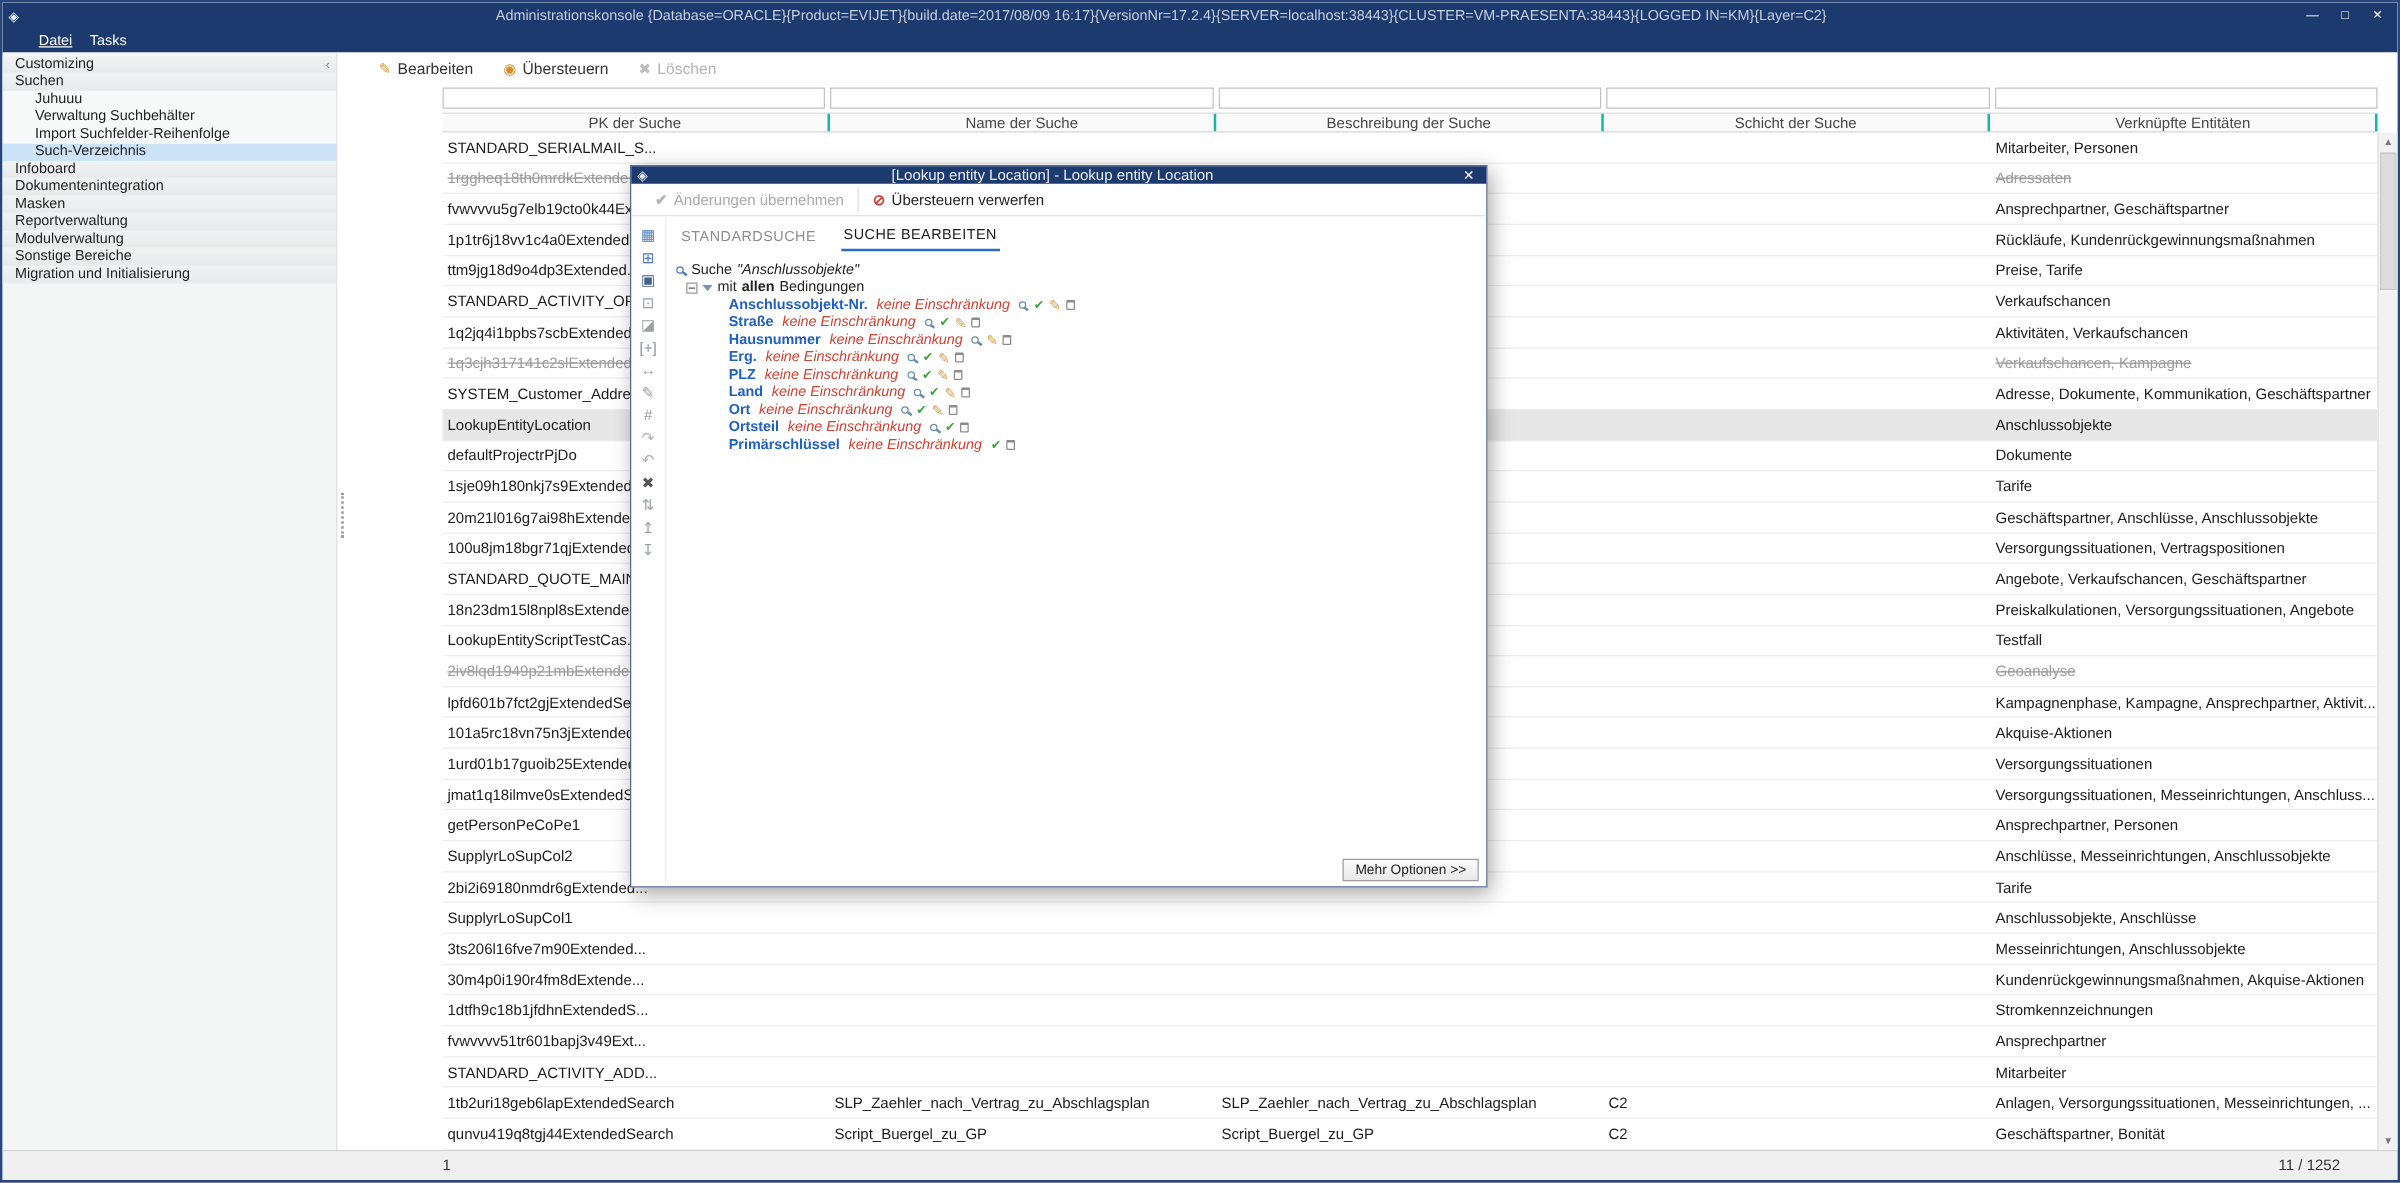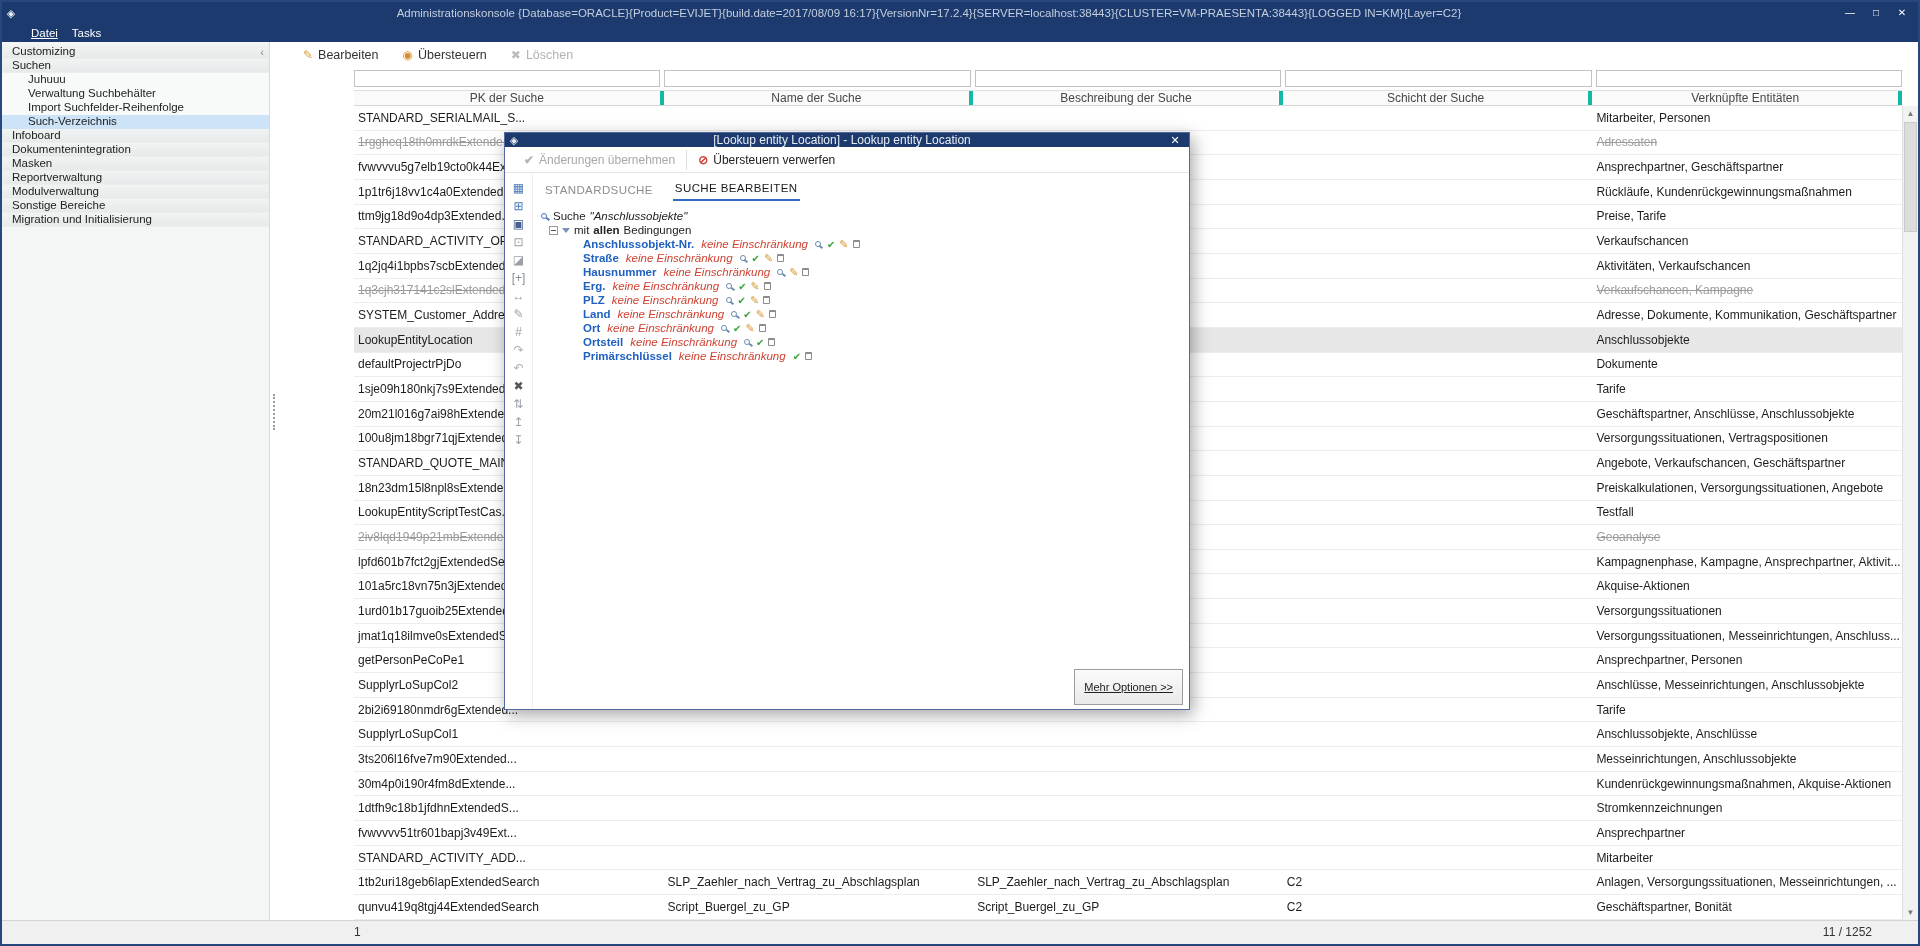--- a/index.html
+++ b/index.html
@@ -47,21 +47,21 @@
   .tb-btn.disabled { color:#b3b3b3; }
   .tb-icon { font-size:12px; }
 
   .filter-row { height:22px; display:flex; padding:2px 16px 2px 76px; gap:4px; }
   .filter-input { flex:1; height:17px; border:1px solid #c2c2c2; background:#fff;
                   outline:none; padding:0 3px; font:11px "Liberation Sans",sans-serif; }
 
   .header-row { height:16px; display:flex; margin:0 16px 0 76px; background:#fafafa;
                 border-top:1px solid #e0e0e0; border-bottom:1px solid #d8d8d8; }
   .th { flex:1; text-align:center; font-size:12px; line-height:14px; color:#474747;
-        border-right:4px solid #14b8a6; overflow:hidden; white-space:nowrap; cursor:pointer; }
+        border-right:2px solid #14b8a6; overflow:hidden; white-space:nowrap; cursor:pointer; }
 
   .rows { position:absolute; left:76px; right:16px; top:64px; bottom:0; overflow:hidden; }
   .row { height:24.67px; display:flex; align-items:center; border-bottom:1px solid #ededed; cursor:pointer; }
   .cell { flex:1; padding:0 4px; white-space:nowrap; overflow:hidden; font-size:12px; color:#1c1c1c; }
   .row.selected { background:#e7e7e7; }
   .row.strike .cell { color:#9b9b9b; text-decoration:line-through; }
 
   .vscroll { position:absolute; top:64px; right:0; width:16px; bottom:0;
              background:#f2f2f2; border-left:1px solid #e0e0e0; }
   .sb-btn { height:15px; line-height:15px; text-align:center; font-size:8px; color:#777; cursor:pointer; }
@@ -117,23 +117,23 @@
   .icon-mag { display:inline-block; width:6px; height:6px; border:1.5px solid currentColor;
               border-radius:50%; position:relative; color:#6b8cae; margin-right:2px; }
   .icon-mag::after { content:""; position:absolute; width:4px; height:1.5px; background:currentColor;
                      right:-3.5px; bottom:-1.5px; transform:rotate(38deg); }
   .icon-mag.blue { color:#4a7ab8; }
   .icon-check::before { content:"✔"; color:#3aa23a; font-size:10px; }
   .icon-edit::before  { content:"✎"; color:#d79b3a; font-size:11px; }
   .icon-trash { display:inline-block; width:7px; height:8px; border:1px solid #8b8b8b;
                 border-top:2px solid #8b8b8b; border-radius:1px; cursor:pointer; }
 
-  .more-btn { position:absolute; right:6px; bottom:4px; height:36px; padding:0 9px;
+  .more-btn { position:absolute; right:6px; bottom:4px; height:18px; padding:0 9px;
               font:11px "Liberation Sans",sans-serif; background:linear-gradient(#fbfbfb,#e9e9e9);
-              border:1px solid #9c9c9c; cursor:pointer; color:#222;text-decoration:underline; }
+              border:1px solid #9c9c9c; cursor:pointer; color:#222; }
 </style>
 </head>
 <body>
 
 <div class="window">
 
   <div class="titlebar">
     <span class="app-icon"></span>
     <div class="title-text">Administrationskonsole {Database=ORACLE}{Product=EVIJET}{build.date=2017/08/09 16:17}{VersionNr=17.2.4}{SERVER=localhost:38443}{CLUSTER=VM-PRAESENTA:38443}{LOGGED IN=KM}{Layer=C2}</div>
     <div class="win-controls">

